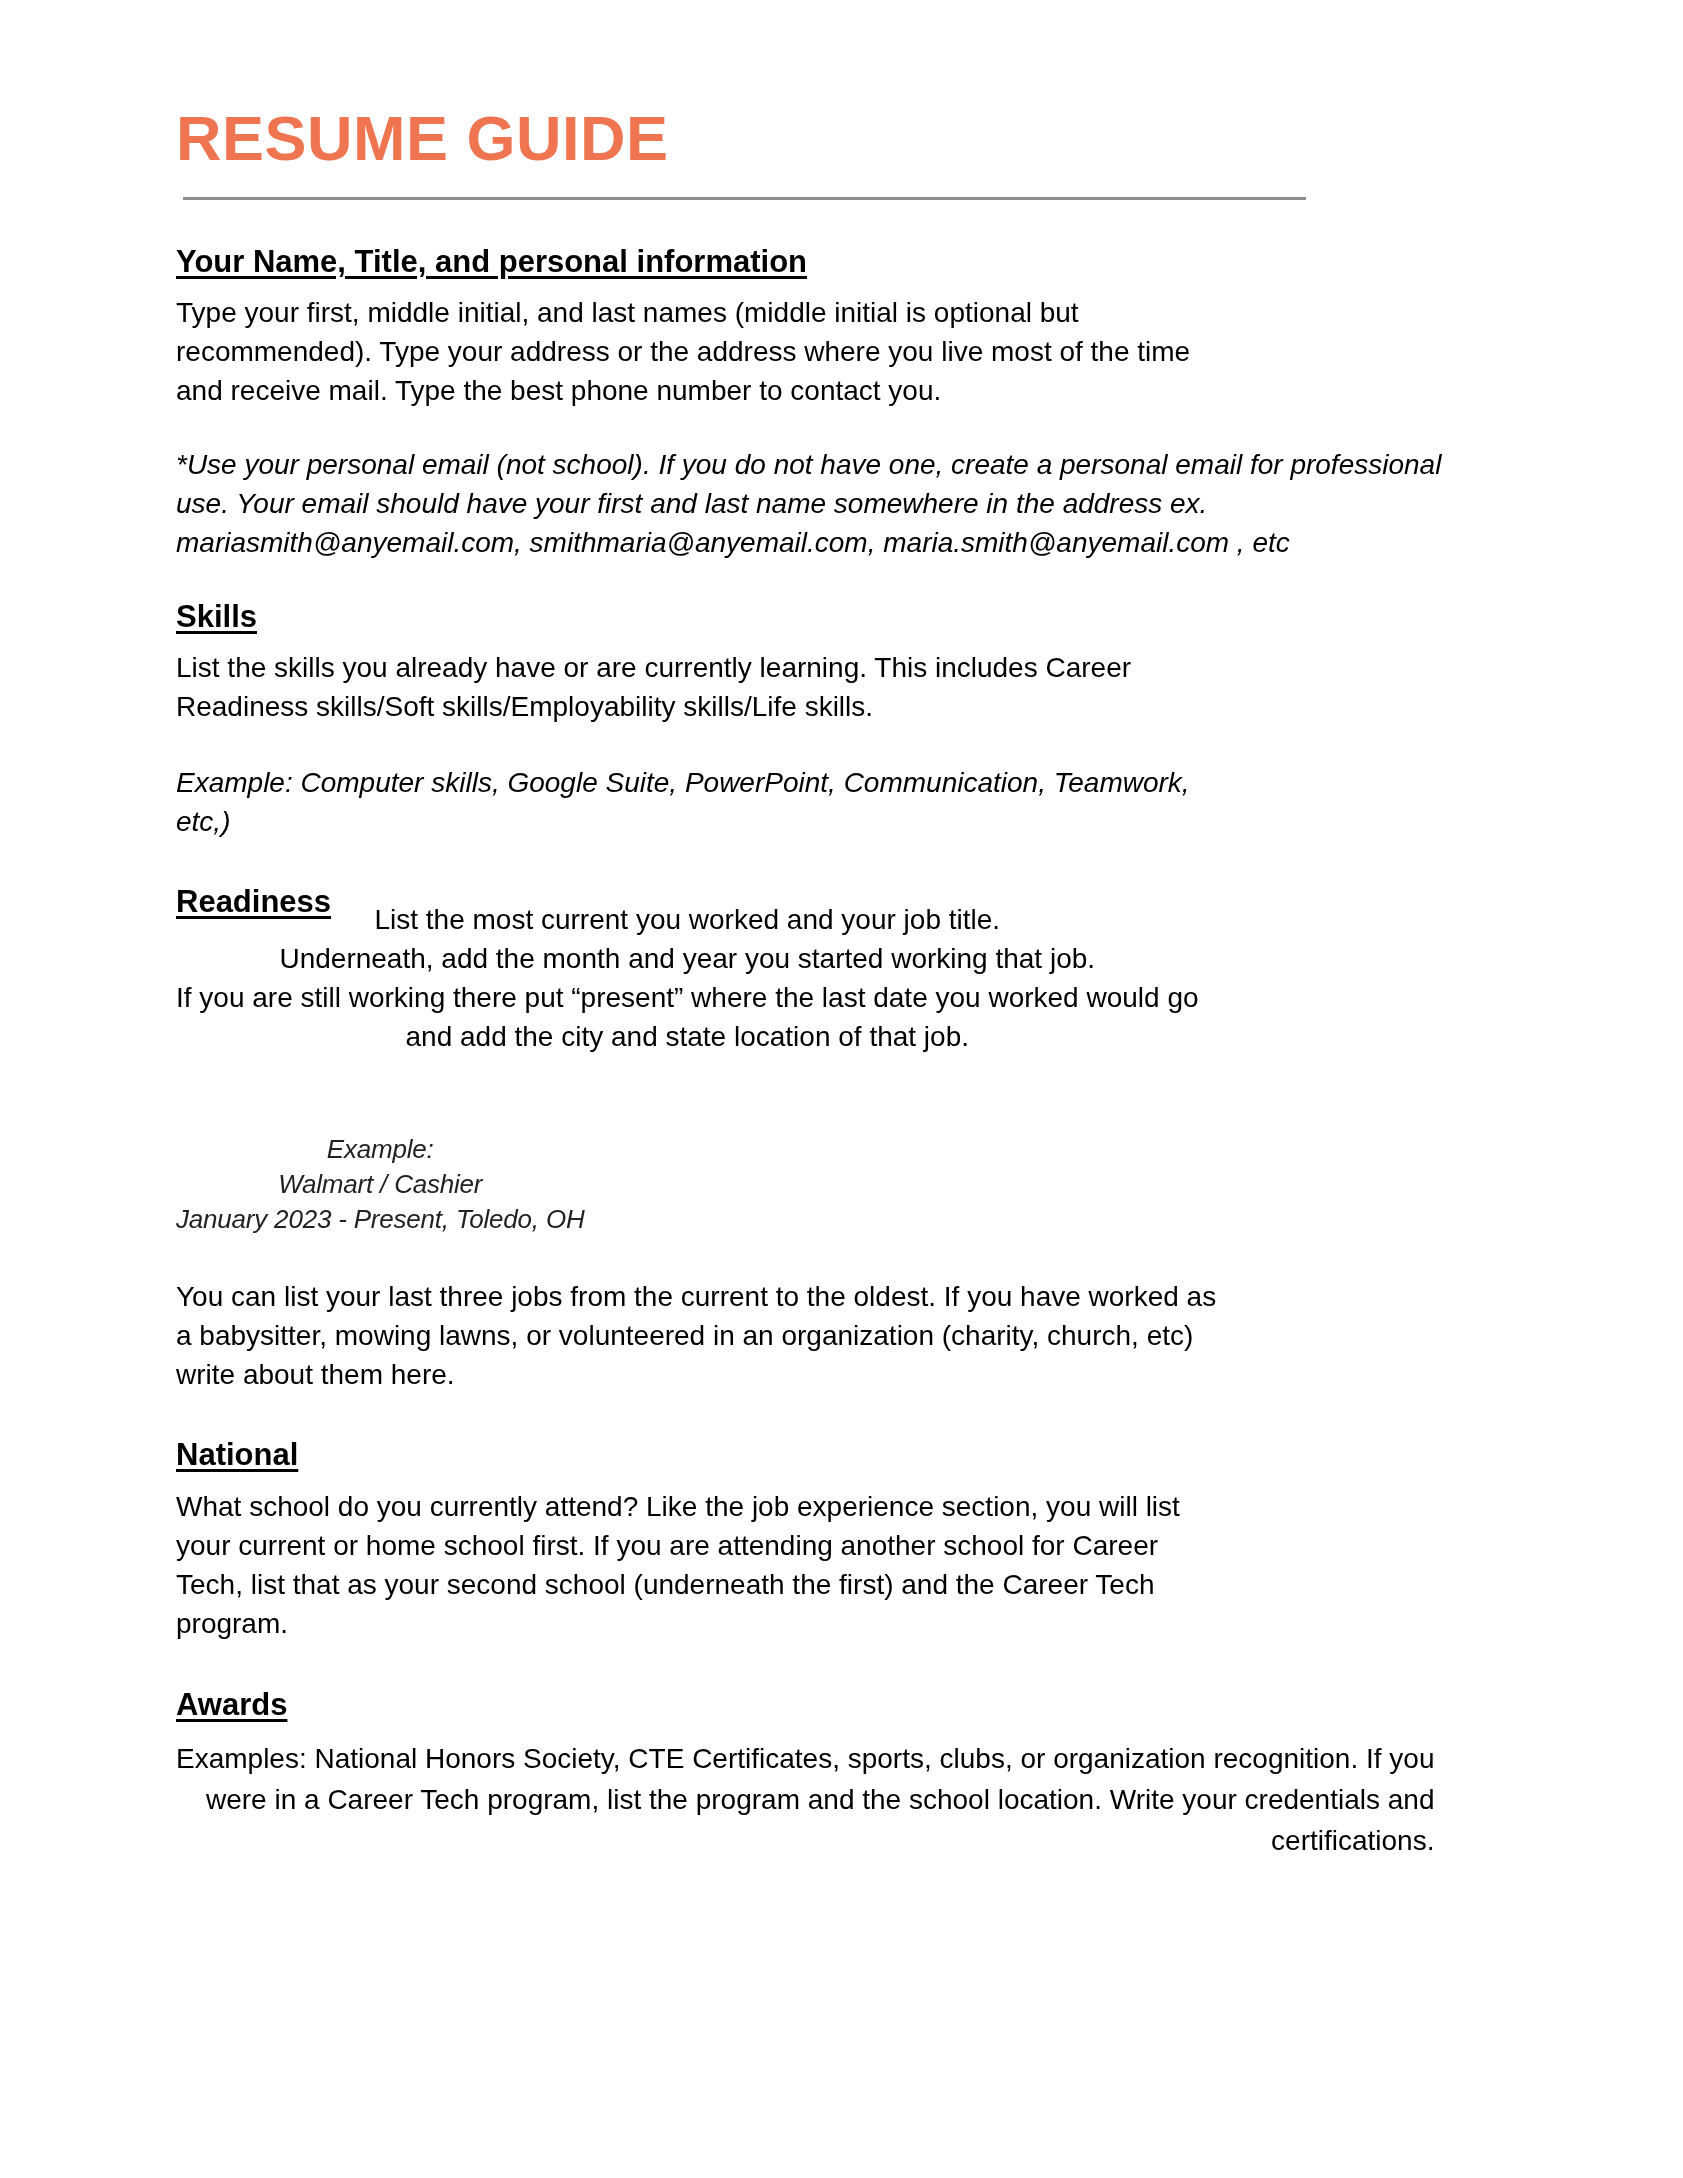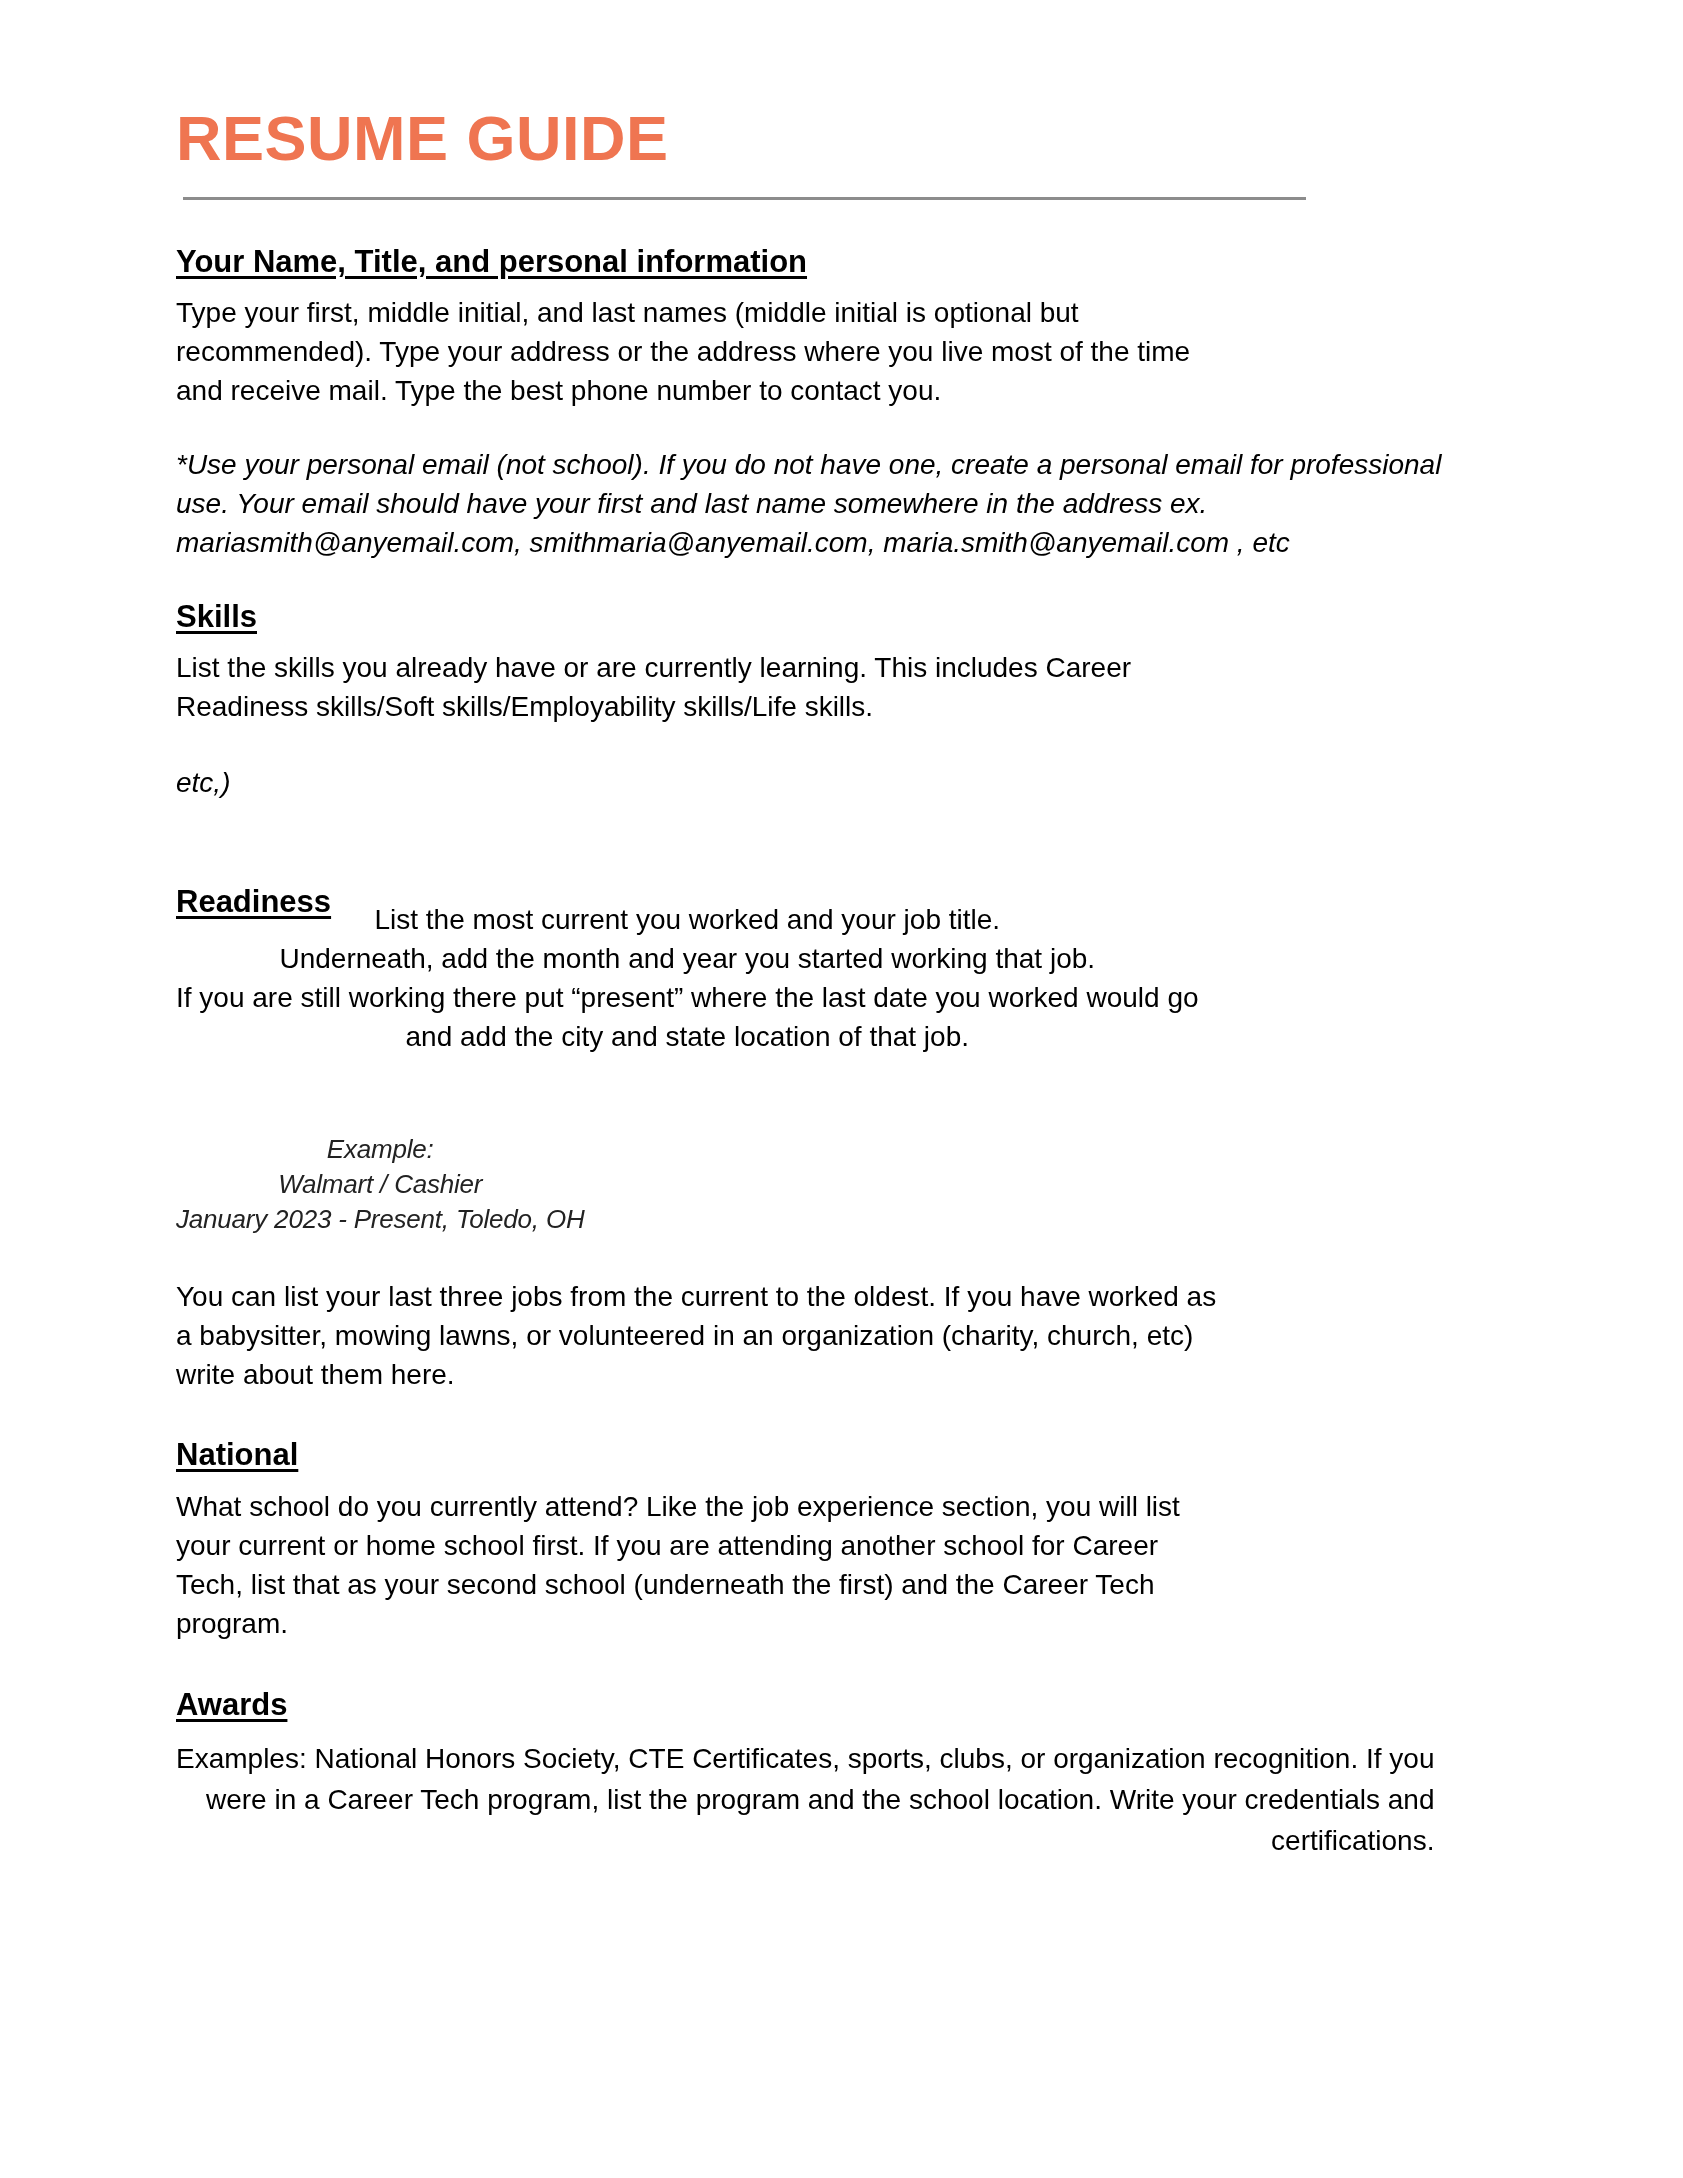--- a/index.html
+++ b/index.html
@@ -91,20 +91,21 @@
     <span class="line">use. Your email should have your first and last name somewhere in the address ex.</span>
     <span class="line">mariasmith@anyemail.com, smithmaria@anyemail.com, maria.smith@anyemail.com , etc</span>
   </p>
 
   <h2 class="section-heading" style="top:597px;">Skills</h2>
   <p class="para" style="top:648px;">
     <span class="line">List the skills you already have or are currently learning. This includes Career</span>
     <span class="line">Readiness skills/Soft skills/Employability skills/Life skills.</span>
   </p>
   <p class="para italic" style="top:763px;">
+    <span class="line">Example: Computer skills, Google Suite, PowerPoint, Communication, Teamwork,</span>
     <span class="line">etc,)</span>
   </p>
 
   <h2 class="section-heading" style="top:882px;">Readiness</h2>
   <p class="para" style="top:900px;text-align:center;">
     <span class="line">List the most current you worked and your job title.</span>
     <span class="line">Underneath, add the month and year you started working that job.</span>
     <span class="line">If you are still working there put “present” where the last date you worked would go</span>
     <span class="line">and add the city and state location of that job.</span>
   </p>

